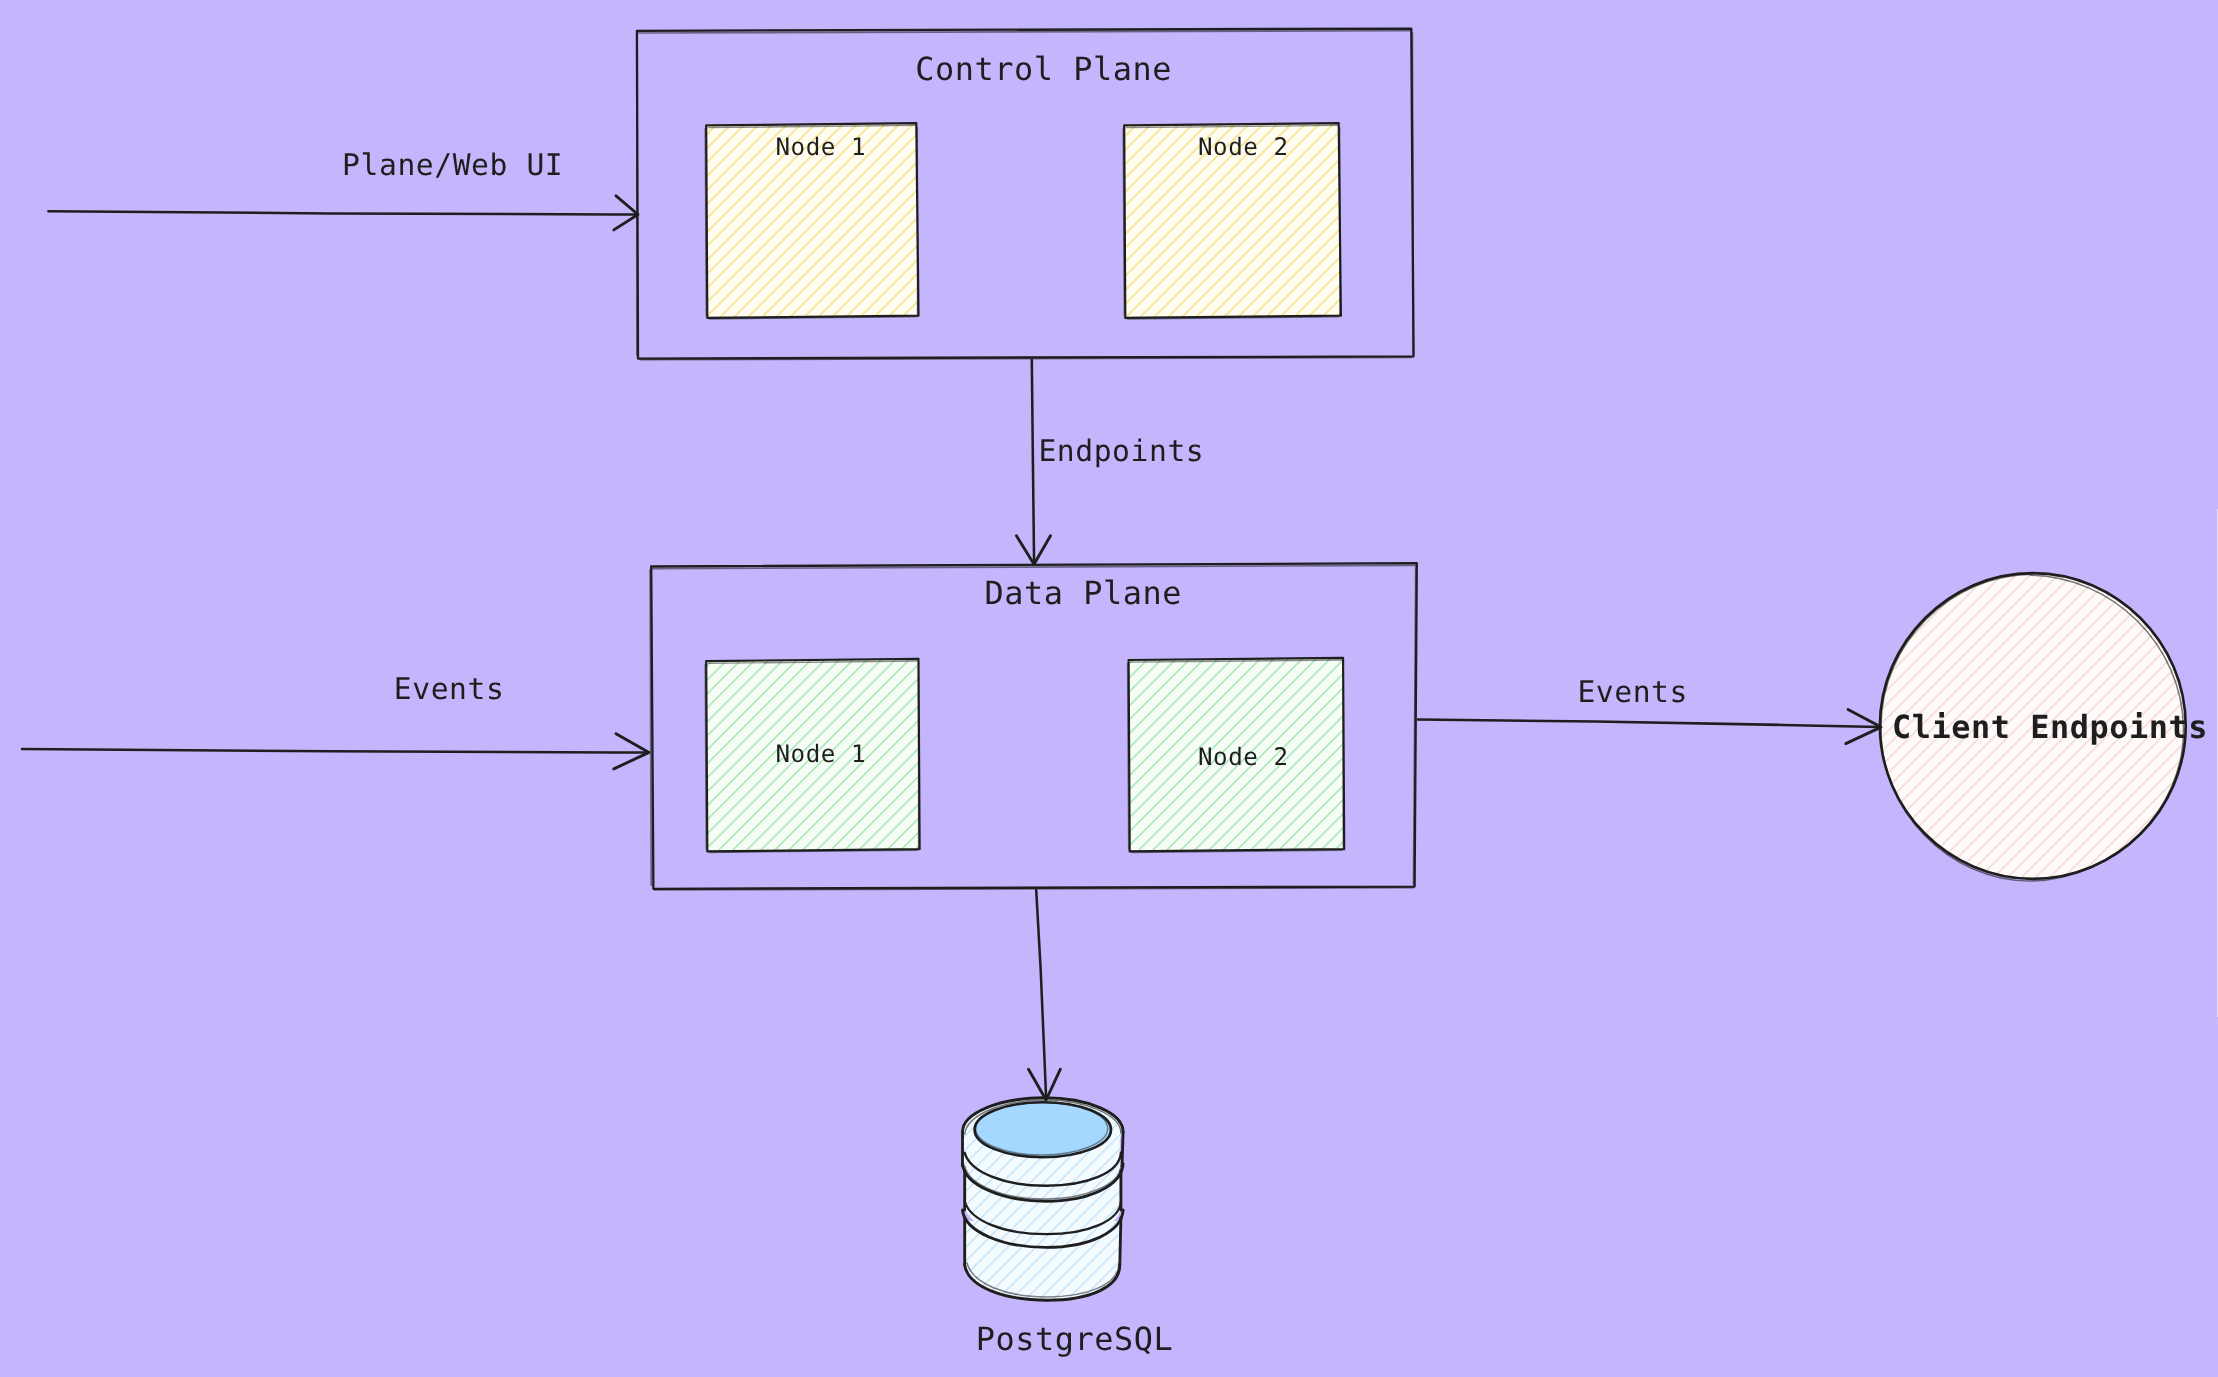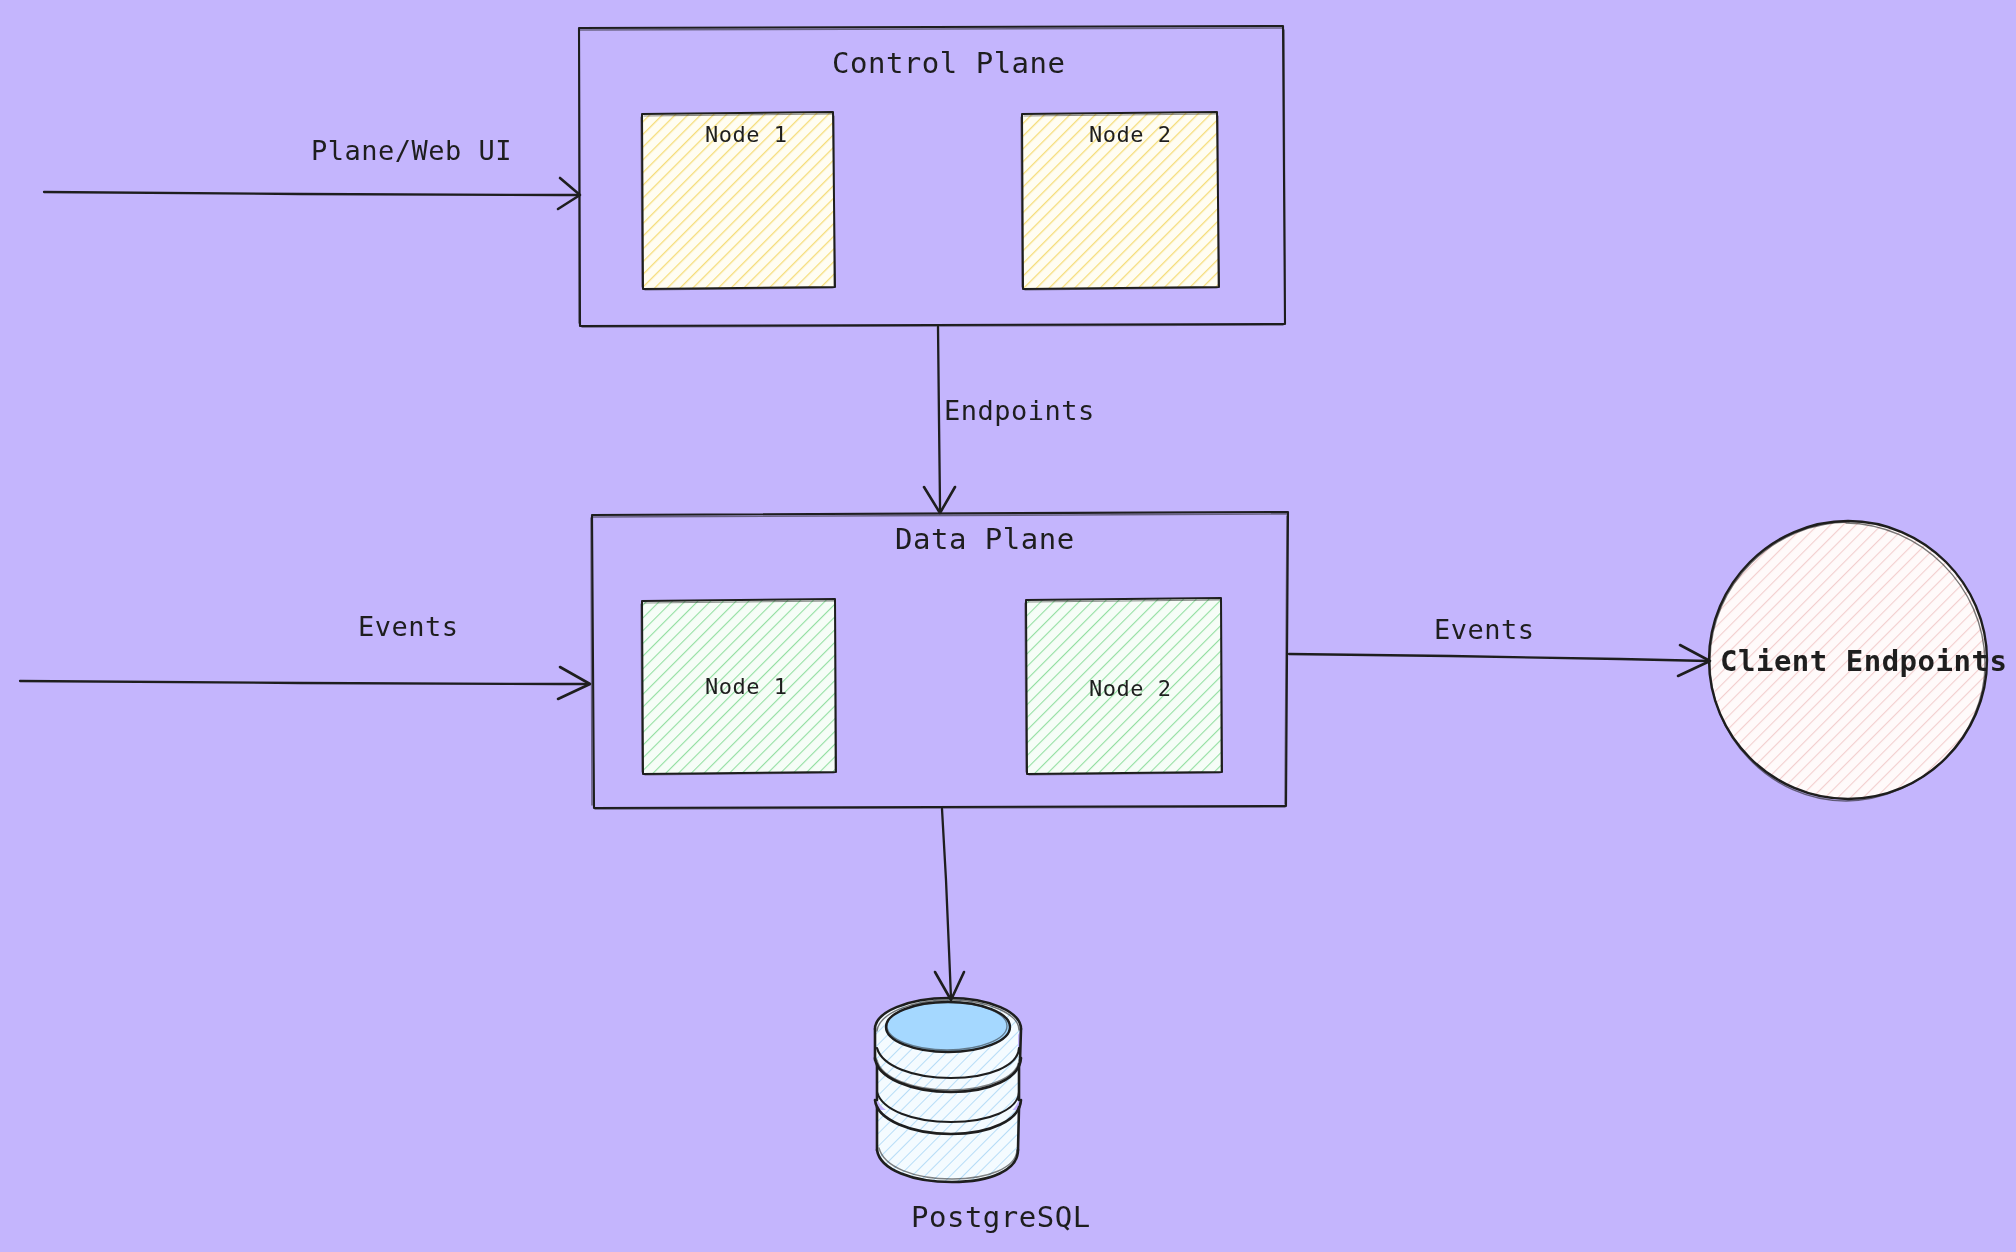--- a/index.html
+++ b/index.html
@@ -199,15 +199,15 @@
   <div class="lbl edge-lbl" style="left:311px; top:135px;">Plane/Web UI</div>
 
   <div class="lbl edge-lbl" style="left:944px; top:395px;">Endpoints</div>
 
   <div class="lbl edge-lbl" style="left:358px; top:611px;">Events</div>
 
   <div class="lbl edge-lbl" style="left:1434px; top:614px;">Events</div>
 
   <div class="lbl circle-lbl" style="left:1720px; top:644px;">Client Endpoints</div>
 
-  <div class="lbl db-lbl" style="left:911px; top:1200px;text-align:right;">PostgreSQL</div>
+  <div class="lbl db-lbl" style="left:887px; top:1200px;text-align:right;">PostgreSQL</div>
 
 </div>
 
 </body></html>

